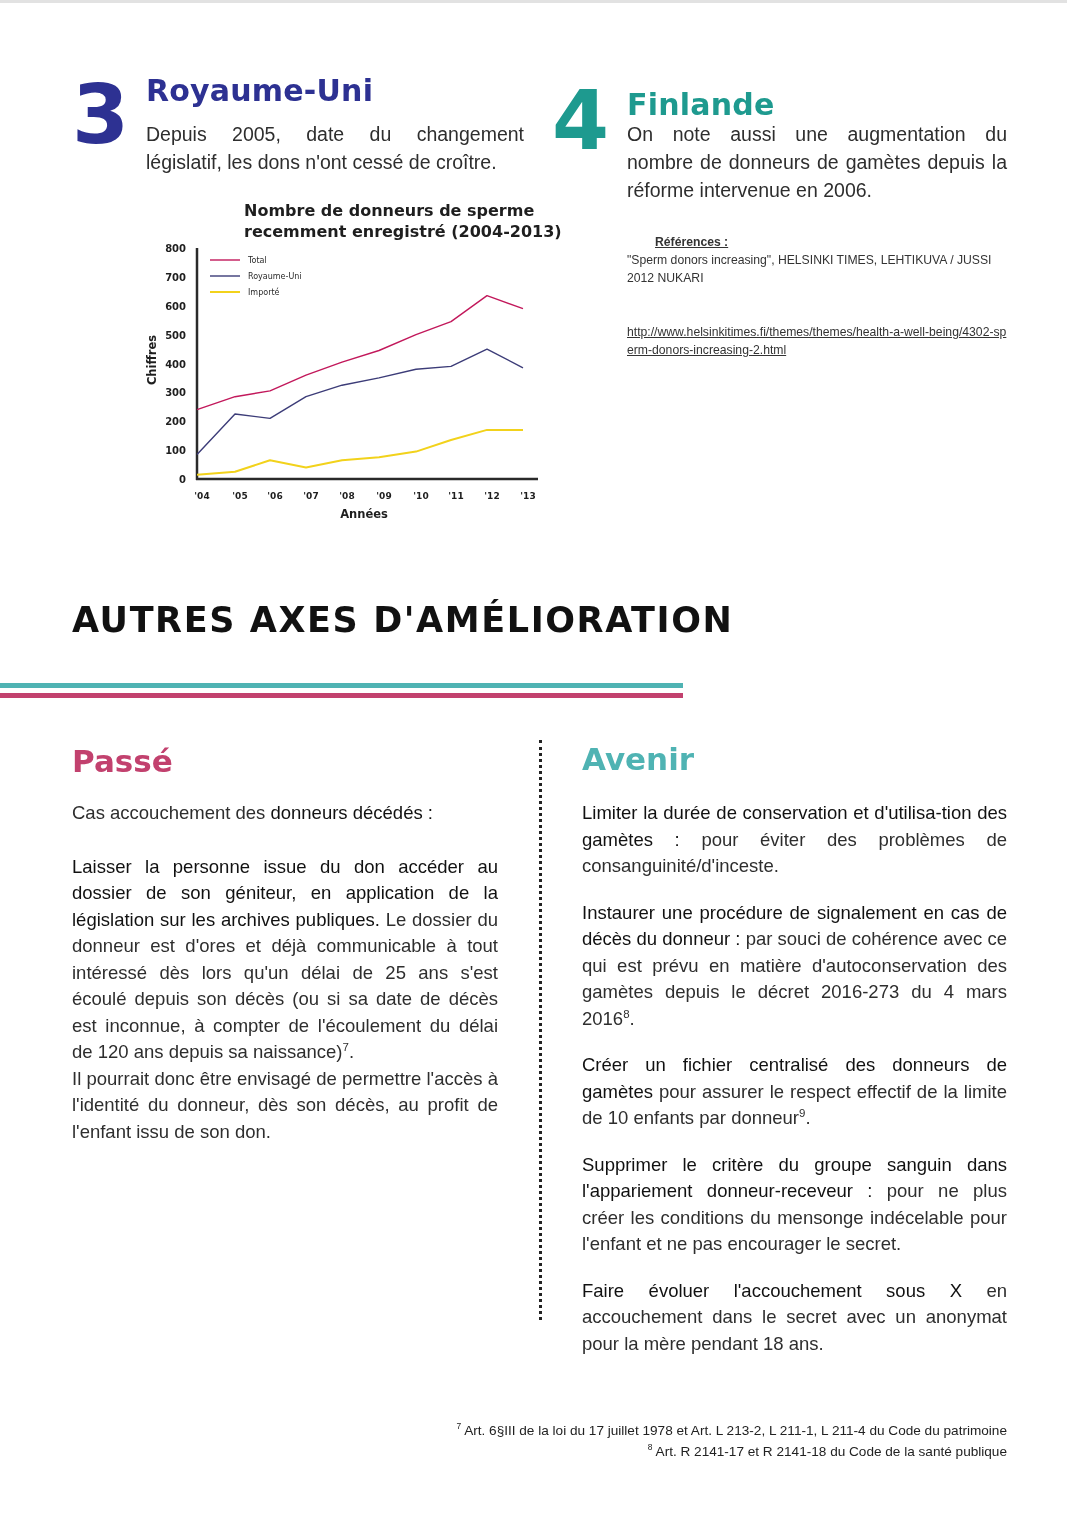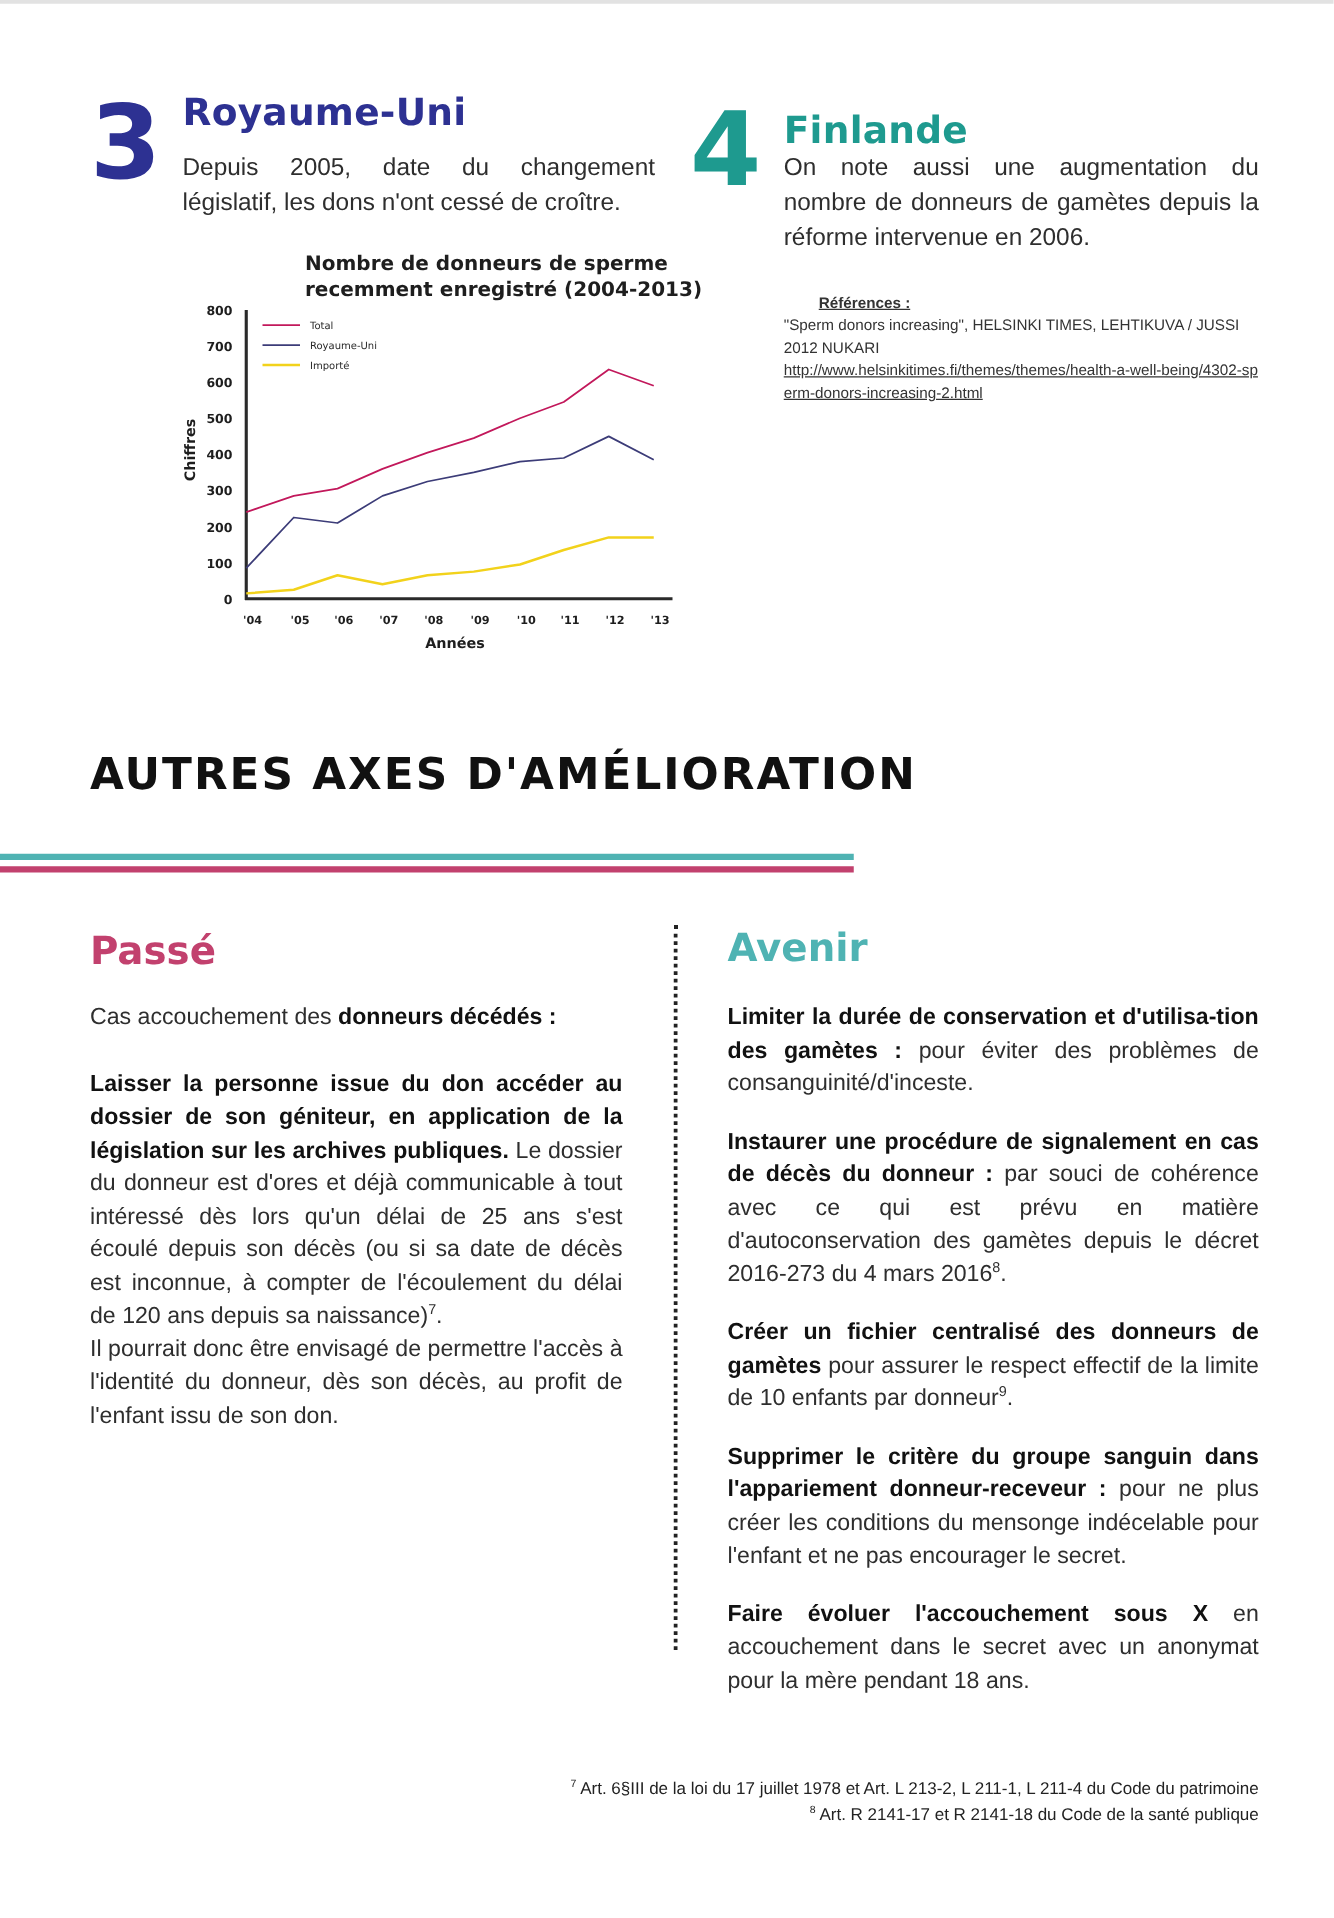--- a/index.html
+++ b/index.html
@@ -9,29 +9,29 @@
 
   .big-num { position: absolute; font-family: "DejaVu Sans", sans-serif; font-weight: 700; font-size: 82px; line-height: 1; }
   .country-title { position: absolute; font-family: "DejaVu Sans", sans-serif; font-weight: 700; font-size: 30px; line-height: 1; letter-spacing: 0.2px; }
   .intro { position: absolute; font-size: 19.5px; line-height: 28px; text-align: justify; text-align-last: left; color: #2e2e2e; }
 
   .chart-title { position: absolute; left: 196px; top: 200px; font-family: "DejaVu Sans", sans-serif; font-weight: 700; font-size: 16px; line-height: 21px; color: #1e1e1e; margin-left: 48px; }
   .chart-svg { position: absolute; left: 140px; top: 240px; }
 
   .refs { position: absolute; left: 627px; top: 233px; width: 382px; font-size: 12.2px; line-height: 18px; color: #333; }
   .refs .ref-head { font-weight: 700; text-decoration: underline; padding-left: 28px; }
-  .refs .ref-link { text-decoration: underline; color: #333; display: block; }
+  .refs .ref-link { text-decoration: underline; color: #333; display: block; margin-top: 36px; }
 
   .section-title { position: absolute; left: 72px; top: 600px; font-family: "DejaVu Sans", sans-serif; font-weight: 700; font-size: 35px; line-height: 40px; letter-spacing: 1.6px; color: #111; }
   .rule-teal { position: absolute; left: 0; top: 683px; width: 683px; height: 5px; background: #4fb3b3; }
   .rule-pink { position: absolute; left: 0; top: 693px; width: 683px; height: 5px; background: #c2416e; }
 
   .col-title { position: absolute; font-family: "DejaVu Sans", sans-serif; font-weight: 700; font-size: 31px; line-height: 1; }
   .col { position: absolute; font-size: 18.5px; line-height: 26.5px; color: #2e2e2e; text-align: justify; text-align-last: left; }
-  .col b { color: #111; font-weight: 700; }
+  .col b { color: #111; font-weight: 400; }
   .col p { margin-bottom: 20px; }
   .col p.tight { margin-bottom: 0; }
   .divider { position: absolute; left: 539px; top: 740px; height: 580px; border-left: 3px dotted #222; }
 
   .footnotes { position: absolute; right: 60px; top: 1420px; text-align: right; font-size: 13.6px; line-height: 21px; color: #222; }
   sup { font-size: 0.62em; vertical-align: super; line-height: 0; }
 </style>
 </head>
 <body>
 

